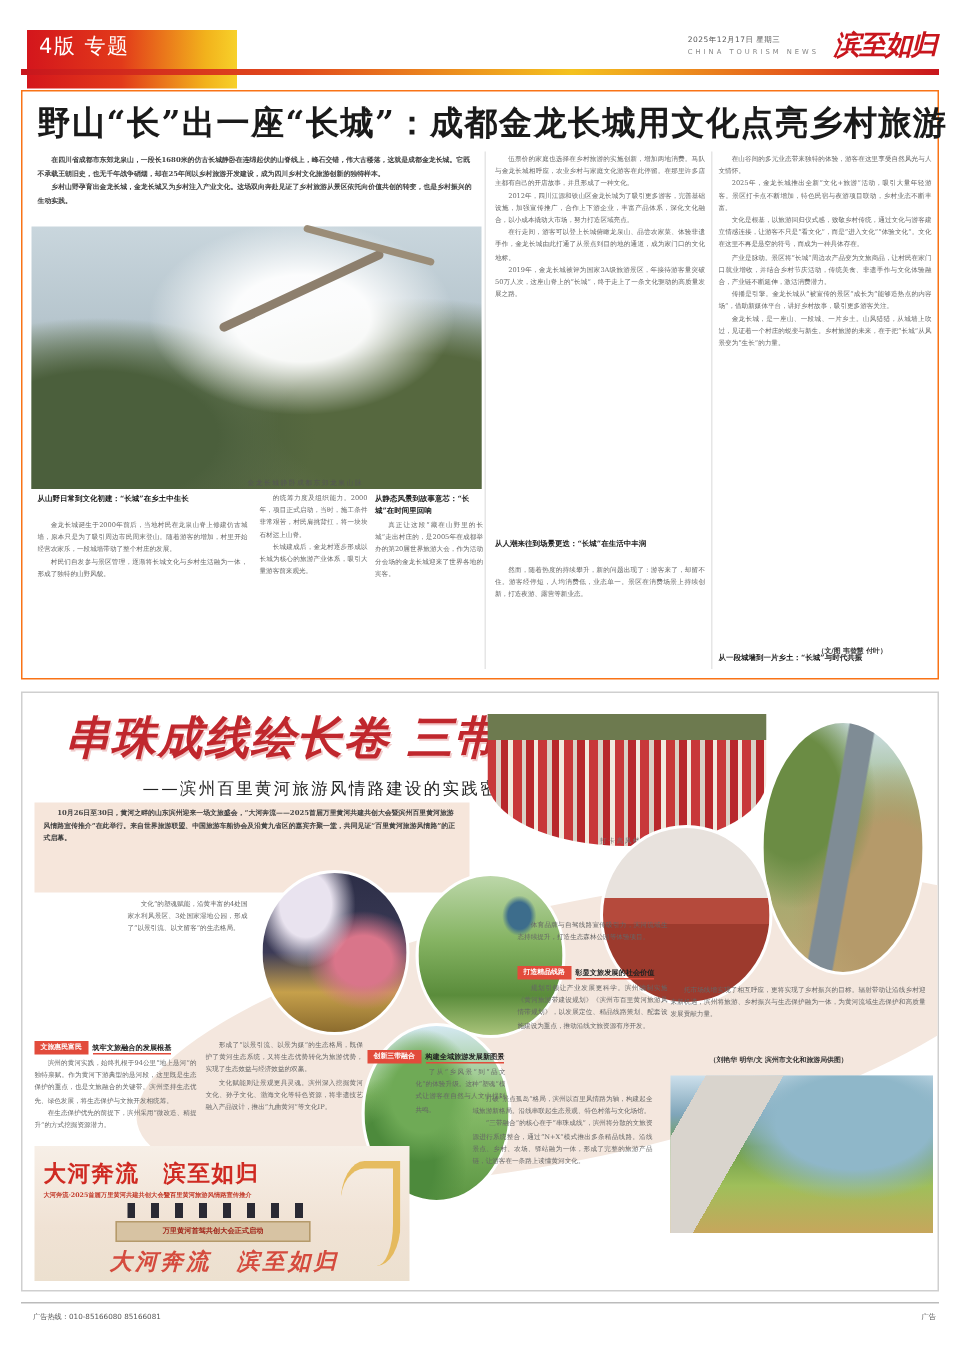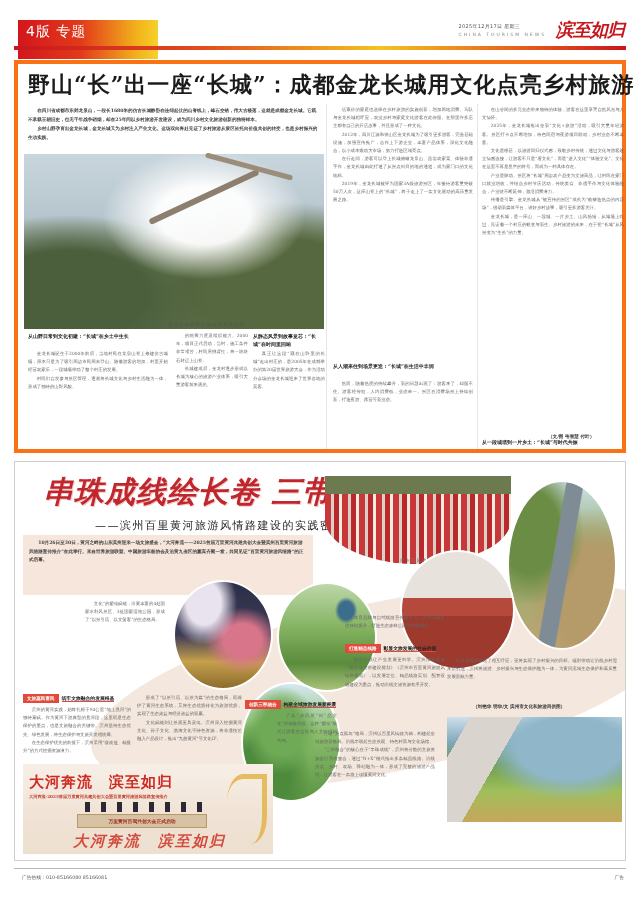--- a/index.html
+++ b/index.html
@@ -20,21 +20,21 @@
   .masthead-logo {
     position: absolute; right: 2px; top: 2px; font-size: 18px; color: #c8161d;
     font-family: "DejaVu Serif", serif; font-style: italic; font-weight: bold; letter-spacing: -1px;
   }
   .masthead-rule {
     position: absolute; left: 0; top: 30px; width: 612px; height: 4px;
     background: linear-gradient(90deg, #c8161d 0%, #e24a1d 30%, #f4c21f 60%, #e4551c 85%, #c8161d 100%);
   }
 
   
-  .article1 { position: absolute; left: 14px; top: 60px; width: 612px; height: 393px; border: 4px solid #f97316; }
+  .article1 { position: absolute; left: 14px; top: 60px; width: 612px; height: 393px; border: 1px solid #f97316; }
   .a1-headline {
     position: absolute; left: 10px; top: 6px; width: 592px; text-align: center;
     font-size: 22px; font-weight: bold; color: #1a1a1a; letter-spacing: 1px; white-space: nowrap;
   }
   .a1-lead {
     position: absolute; left: 10px; top: 42px; width: 290px;
     font-size: 4.6px; line-height: 9px; color: #444; text-indent: 2em; font-weight: bold;
   }
   .a1-lead p { margin: 0; }
   .a1-photo {

